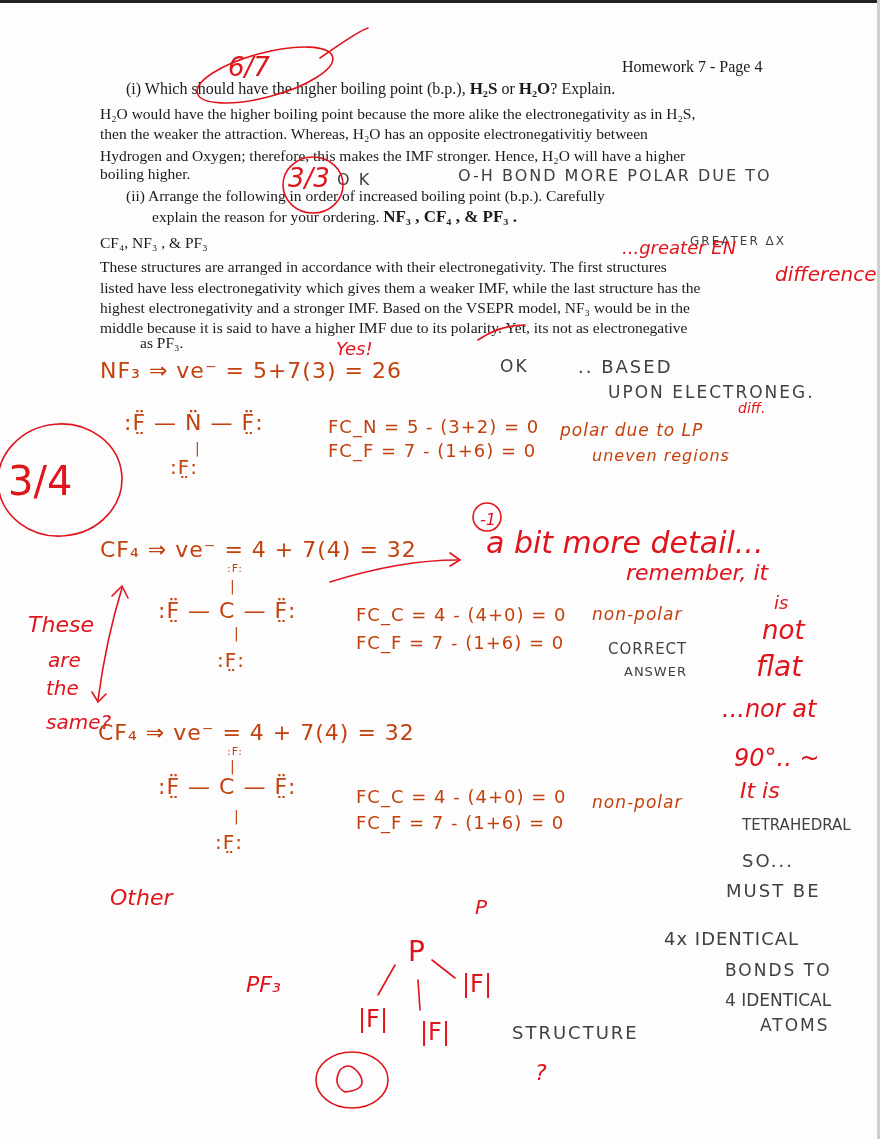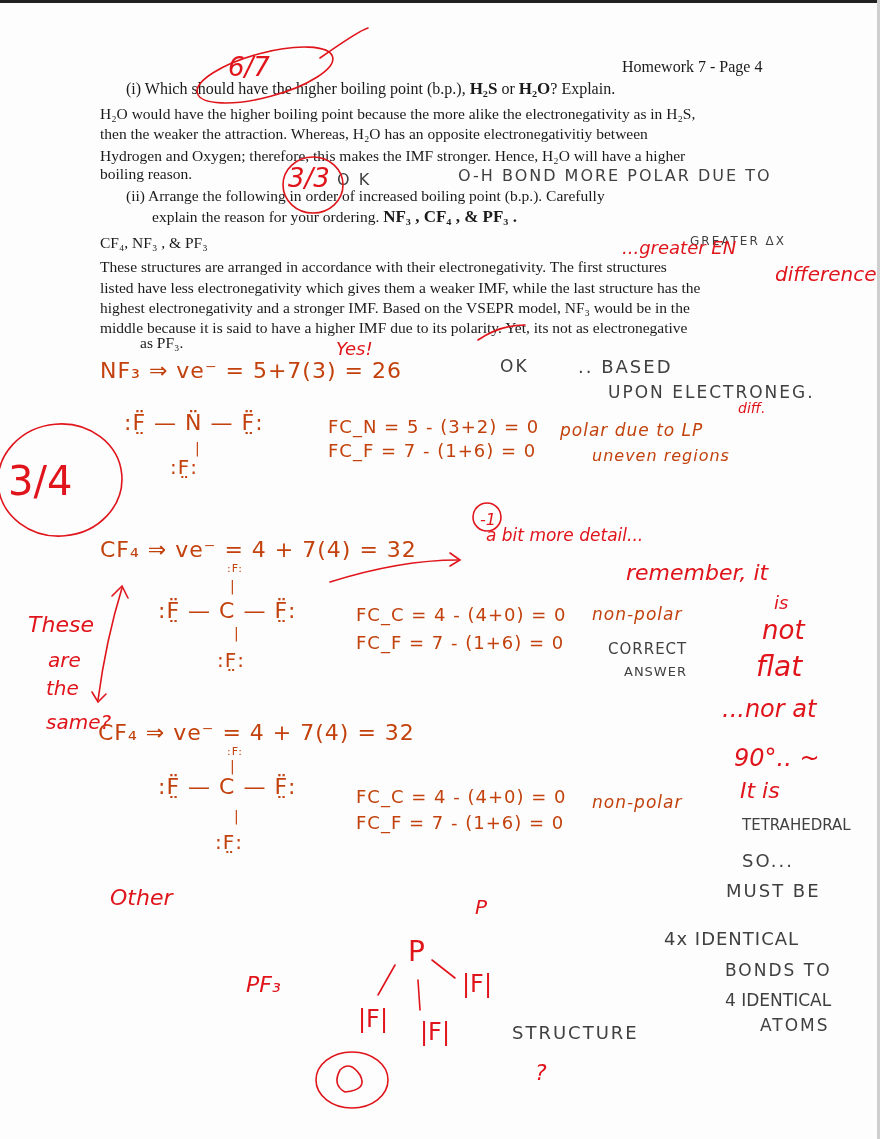--- a/index.html
+++ b/index.html
@@ -21,21 +21,21 @@
 <div class="rightedge"></div>
 
 <div class="p" style="left:622px;top:57px;font-size:16px;">Homework 7 - Page 4</div>
 
 <div class="p" style="left:126px;top:79px;font-size:16px;">
   <span>(i)  Which should have the higher boiling point (b.p.), </span><span class="b">H₂S</span><span> or </span><span class="b">H₂O</span><span>?  Explain.</span>
 </div>
 <div class="p" style="left:100px;top:104px;">H₂O would have the higher boiling point because the more alike the electronegativity as in H₂S,</div>
 <div class="p" style="left:100px;top:124px;">then the weaker the attraction.  Whereas, H₂O has an opposite electronegativitiy between</div>
 <div class="p" style="left:100px;top:146px;">Hydrogen and Oxygen; therefore, this makes the IMF stronger.  Hence, H₂O will have a higher</div>
-<div class="p" style="left:100px;top:164px;">boiling reason.</div>
+<div class="p" style="left:100px;top:164px;">boiling higher.</div>
 
 <div class="p" style="left:126px;top:186px;">(ii) Arrange the following in order of increased boiling point (b.p.).  Carefully</div>
 <div class="p" style="left:152px;top:207px;">
   <span>explain the reason for your ordering. </span><span class="b">NF₃ ,  CF₄  ,  &amp;  PF₃ .</span>
 </div>
 <div class="p" style="left:100px;top:233px;">CF₄, NF₃ ,  &amp; PF₃</div>
 <div class="p" style="left:100px;top:257px;">These structures are arranged in accordance with their electronegativity.  The first structures</div>
 <div class="p" style="left:100px;top:278px;">listed have less electronegativity which gives them a weaker IMF, while the last structure has the</div>
 <div class="p" style="left:100px;top:298px;">highest electronegativity and a stronger IMF.  Based on the VSEPR model, NF₃ would be in the</div>
 <div class="p" style="left:100px;top:318px;">middle because it is said to have a higher IMF due to its polarity.  Yet, its not as electronegative</div>
@@ -77,21 +77,21 @@
 <div class="redcap" style="left:690px;top:198px;font-size:12px;margin-top:36px;">GREATER ΔX</div>
 <div class="red" style="left:622px;top:237px;font-size:18px;">...greater EN</div>
 <div class="red" style="left:775px;top:262px;font-size:20px;">difference</div>
 <div class="red" style="left:336px;top:338px;font-size:18px;">Yes!</div>
 <div class="redcap" style="left:500px;top:356px;font-size:17px;">OK</div>
 <div class="redcap" style="left:578px;top:356px;font-size:18px;">.. BASED</div>
 <div class="redcap" style="left:608px;top:382px;font-size:17px;">UPON ELECTRONEG.</div>
 <div class="red" style="left:738px;top:400px;font-size:14px;">diff.</div>
 <div class="red" style="left:8px;top:458px;font-size:40px;font-style:normal;">3/4</div>
 <div class="red" style="left:480px;top:510px;font-size:16px;">-1</div>
-<div class="red" style="left:486px;top:525px;font-size:17px;">a bit more detail...</div>
+<div class="red" style="left:486px;top:525px;font-size:30px;">a bit more detail...</div>
 <div class="red" style="left:626px;top:560px;font-size:22px;">remember, it</div>
 <div class="red" style="left:774px;top:592px;font-size:18px;">is</div>
 <div class="red" style="left:762px;top:615px;font-size:26px;">not</div>
 <div class="red" style="left:756px;top:650px;font-size:28px;">flat</div>
 <div class="red" style="left:722px;top:695px;font-size:24px;">...nor at</div>
 <div class="red" style="left:734px;top:744px;font-size:24px;">90°.. ~</div>
 <div class="red" style="left:740px;top:778px;font-size:22px;">It is</div>
 <div class="redcap" style="left:742px;top:816px;font-size:15px;letter-spacing:0;">TETRAHEDRAL</div>
 <div class="redcap" style="left:742px;top:850px;font-size:18px;">SO...</div>
 <div class="redcap" style="left:726px;top:880px;font-size:18px;">MUST BE</div>

